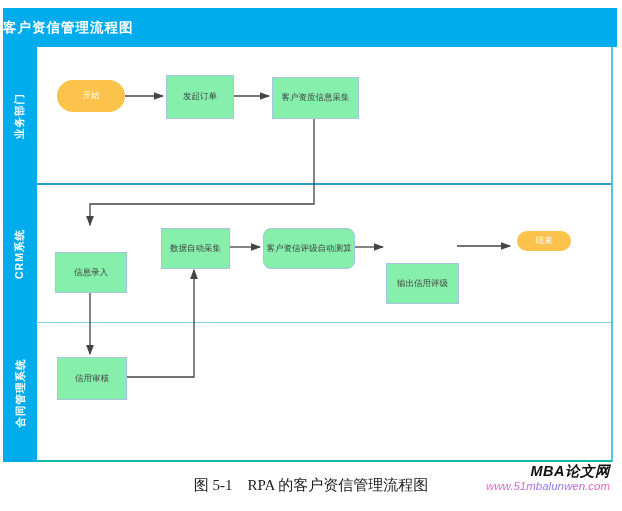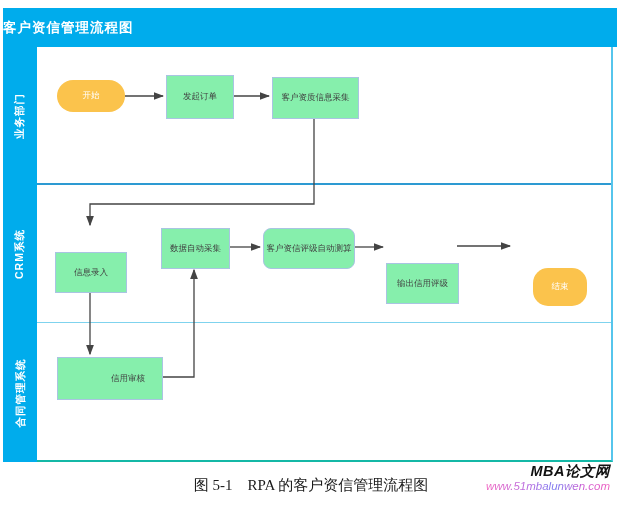--- a/index.html
+++ b/index.html
@@ -43,22 +43,22 @@
   }
   .process{background:#86efac;border:1px solid #a9c4e2;}
   .terminator{background:#fbc34c;color:#ffffff;border:none;}
   .n-start{left:20px;top:33px;width:68px;height:32px;border-radius:16px;}
   .n-create-order{left:129px;top:28px;width:66px;height:42px;}
   .n-collect-info{left:235px;top:30px;width:85px;height:40px;}
   .n-info-entry{left:18px;top:181px;width:70px;height:39px;margin-top:24px;}
   .n-auto-collect{left:124px;top:181px;width:67px;height:39px;}
   .n-auto-rating{left:226px;top:181px;width:90px;height:39px;border-radius:8px;}
   .n-output-rating{left:349px;top:180px;width:71px;height:39px;margin-top:36px;}
-  .n-end{left:496px;top:184px;width:54px;height:38px;border-radius:15px;margin-top:37px;}
-  .n-credit-review{left:20px;top:310px;width:68px;height:41px;padding-left:36px;}
+  .n-end{left:480px;top:184px;width:54px;height:20px;border-radius:15px;}
+  .n-credit-review{left:20px;top:310px;width:68px;height:41px;}
   .arrows{position:absolute;left:0;top:0;width:574px;height:413px;pointer-events:none;}
   .caption{
     position:absolute;left:0;top:476px;width:622px;text-align:center;
     font-family:"Liberation Serif","DejaVu Serif",serif;
     font-size:15px;color:#1a1a1a;
   }
   .watermark{
     position:absolute;right:12px;top:464px;text-align:right;line-height:1.1;
   }
   .wm-name{

